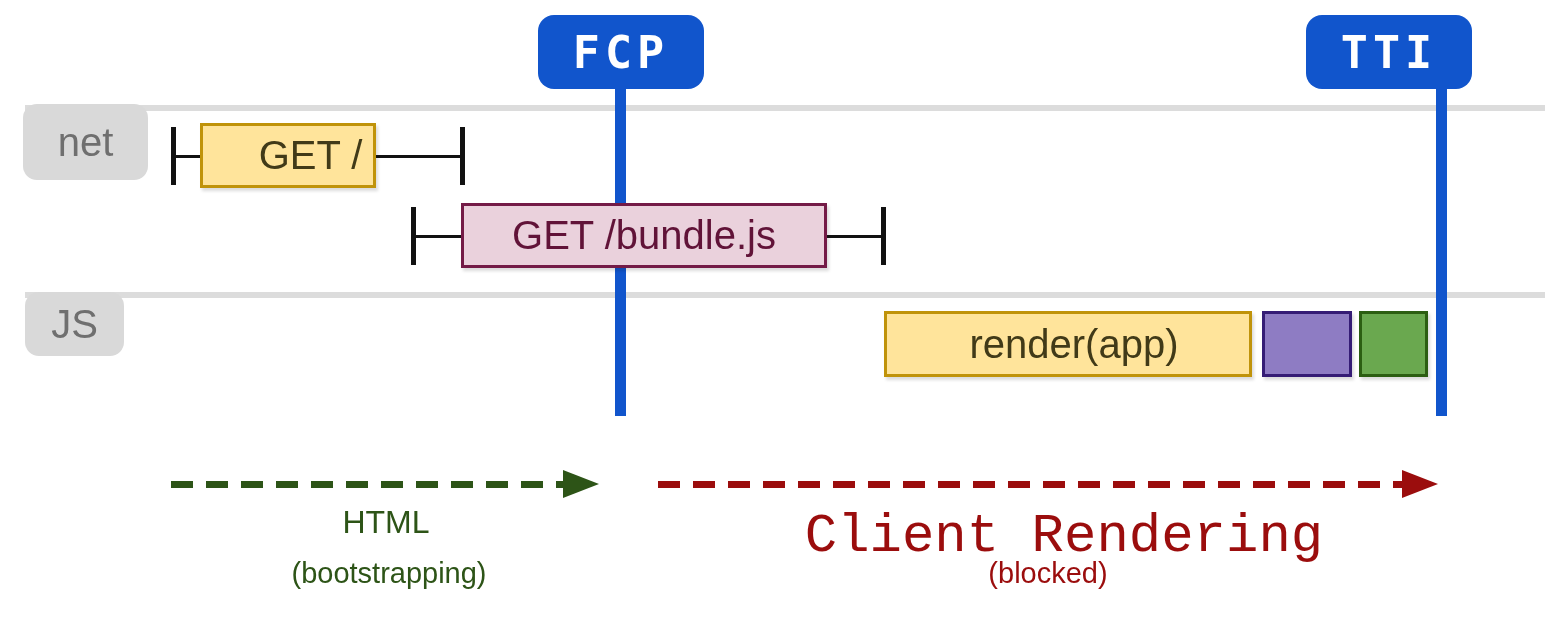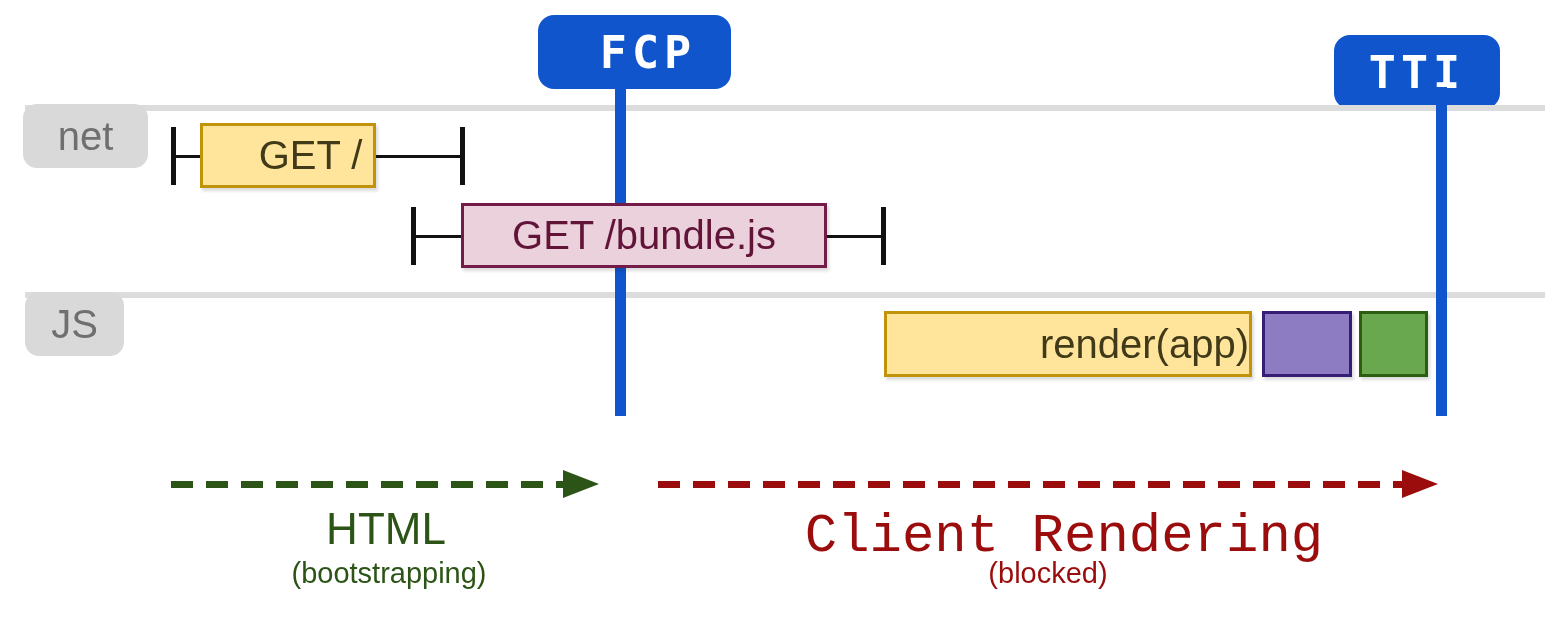--- a/index.html
+++ b/index.html
@@ -27,69 +27,69 @@
     position:relative;width:1562px;height:628px;background:#ffffff;overflow:hidden;
   }
   
   .flag{
     position:absolute;top:15px;width:166px;height:74px;border-radius:16px;
     background:var(--flag-blue);color:#ffffff;
     display:flex;align-items:center;justify-content:center;
     font-family:"DejaVu Sans Mono","Liberation Mono",monospace;
     font-weight:bold;font-size:45px;letter-spacing:5px;
   }
-  .flag-fcp{left:538px;padding-left:27px;}
-  .flag-tti{left:1334px;margin-top:20px;}
+  .flag-fcp{left:538px;}
+  .flag-tti{left:1306px;}
   .stem{position:absolute;top:87px;width:11px;height:329px;background:var(--flag-blue);z-index:2;}
   .stem-fcp{left:615px;}
   .stem-tti{left:1436px;}
   
   .lane-line{position:absolute;left:25px;width:1520px;height:6px;background:var(--lane-gray);z-index:1;}
   .lane-line-net{top:105px;}
   .lane-line-js{top:292px;}
   .lane-label{
     position:absolute;background:var(--label-bg);border-radius:14px;color:var(--label-text);
     font-size:40px;display:flex;align-items:center;justify-content:center;z-index:3;
   }
-  .lane-label-net{left:23px;top:104px;width:125px;height:64px;}
+  .lane-label-net{left:23px;top:104px;width:125px;height:76px;}
   .lane-label-js{left:25px;top:292px;width:99px;height:64px;}
   
   .task{
     position:absolute;box-sizing:border-box;border:3px solid;z-index:4;
     display:flex;align-items:center;justify-content:center;font-size:40px;
     box-shadow:2px 3px 3px rgba(0,0,0,0.14);
   }
   .task-yellow{background:var(--yellow-fill);border-color:var(--yellow-border);color:var(--yellow-text);padding-left:45px;}
   .task-pink{background:var(--pink-fill);border-color:var(--pink-border);color:var(--pink-text);}
   .task-purple{background:var(--purple-fill);border-color:var(--purple-border);}
   .task-green{background:var(--green-fill);border-color:var(--green-border);}
   .task-get-root{left:200px;top:123px;width:176px;height:65px;}
   .task-get-bundle{left:461px;top:203px;width:366px;height:65px;}
-  .task-render-app{left:884px;top:311px;width:368px;height:66px;justify-content:flex-end;padding-left:12px;}
+  .task-render-app{left:884px;top:311px;width:368px;height:66px;justify-content:center;padding-left:12px;}
   .task-block-purple{left:1262px;top:311px;width:90px;height:66px;}
   .task-block-green{left:1359px;top:311px;width:69px;height:66px;}
   
   .tick{position:absolute;width:5px;height:58px;background:var(--tick-black);z-index:4;}
   .conn{position:absolute;height:3px;background:var(--tick-black);z-index:4;}
   .gr-tick-l{left:171px;top:127px;} .gr-conn-l{left:176px;top:155px;width:24px;}
   .gr-conn-r{left:376px;top:155px;width:84px;} .gr-tick-r{left:460px;top:127px;}
   .gb-tick-l{left:411px;top:207px;} .gb-conn-l{left:416px;top:235px;width:45px;}
   .gb-conn-r{left:827px;top:235px;width:54px;} .gb-tick-r{left:881px;top:207px;}
   
   .dash-line{position:absolute;top:481px;height:7px;z-index:2;}
   .dash-green{left:171px;width:392px;
     background:repeating-linear-gradient(90deg,var(--arrow-green) 0 22px,transparent 22px 35px);}
   .dash-red{left:658px;width:744px;
     background:repeating-linear-gradient(90deg,var(--arrow-red) 0 22px,transparent 22px 35px);}
   .arrow-head{position:absolute;top:470px;width:0;height:0;
     border-top:14px solid transparent;border-bottom:14px solid transparent;}
   .head-green{left:563px;border-left:36px solid var(--arrow-green);}
   .head-red{left:1402px;border-left:36px solid var(--arrow-red);}
   
-  .phase-title{position:absolute;width:600px;text-align:center;font-size:44px;line-height:1.1;}
+  .phase-title{position:absolute;width:600px;text-align:center;font-size:32px;line-height:1.1;}
   .phase-sub{position:absolute;width:600px;text-align:center;font-size:29px;line-height:1.1;}
   .txt-green{color:var(--arrow-green);}
   .txt-red{color:var(--arrow-red);}
   .html-title{left:86px;top:505px;}
   .html-sub{left:89px;top:558px;}
   .cr-title{left:764px;top:507px;font-size:54px;font-family:Liberation Mono, monospace;}
   .cr-sub{left:748px;top:558px;}
 </style>
 </head>
 <body>

